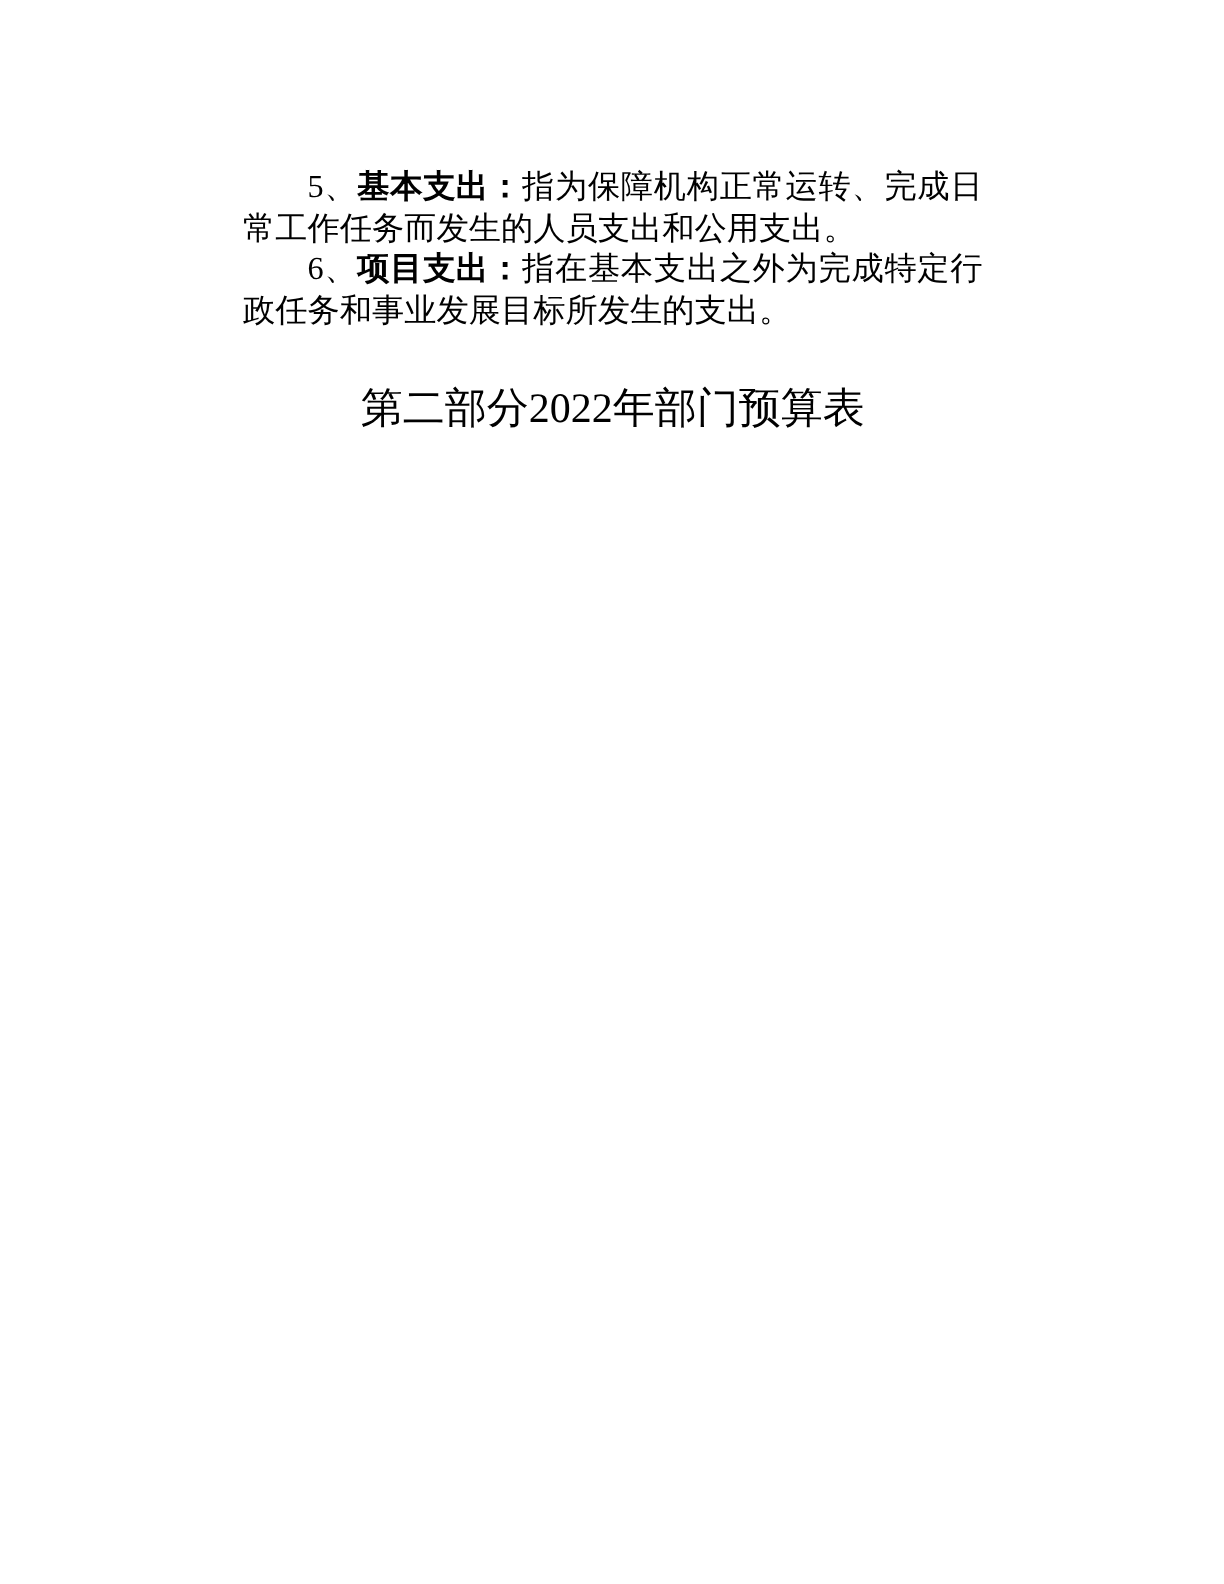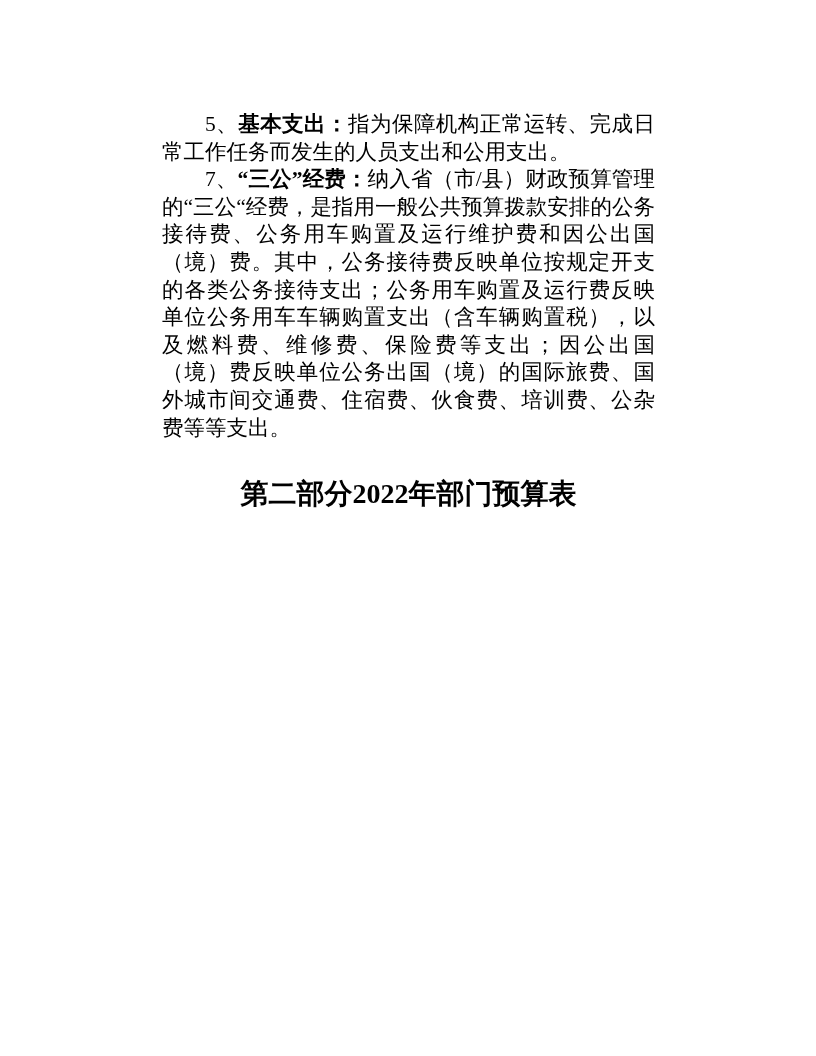--- a/index.html
+++ b/index.html
@@ -24,32 +24,32 @@
     text-indent: 2em;
     letter-spacing: 0;
   }
   .para .term {
     font-weight: bold;
   }
   .section-heading {
     margin-top: 33px;
     font-size: 28px;
     line-height: 38px;
-    font-weight: bold;
+    font-weight: normal;
     text-align: center;
   }
 </style>
 </head>
 <body>
 
 <div class="page">
   <div class="content">
 
     <p class="para"><span>5、</span><span class="term">基本支出：</span><span>指为保障机构正常运转、完成日常工作任务而发生的人员支出和公用支出。</span></p>
 
+    <p class="para"><span>6、</span><span class="term">项目支出：</span><span>指在基本支出之外为完成特定行政任务和事业发展目标所发生的支出。</span></p>
 
-    <p class="para"><span>7、</span><span class="term">“三公”经费：</span><span>纳入省（市/县）财政预算管理的“三公“经费，是指用一般公共预算拨款安排的公务接待费、公务用车购置及运行维护费和因公出国（境）费。其中，公务接待费反映单位按规定开支的各类公务接待支出；公务用车购置及运行费反映单位公务用车车辆购置支出（含车辆购置税），以及燃料费、维修费、保险费等支出；因公出国（境）费反映单位公务出国（境）的国际旅费、国外城市间交通费、住宿费、伙食费、培训费、公杂费等等支出。</span></p>
 
 
     <h1 class="section-heading">第二部分2022年部门预算表</h1>
 
   </div>
 </div>
 
 </body></html>

